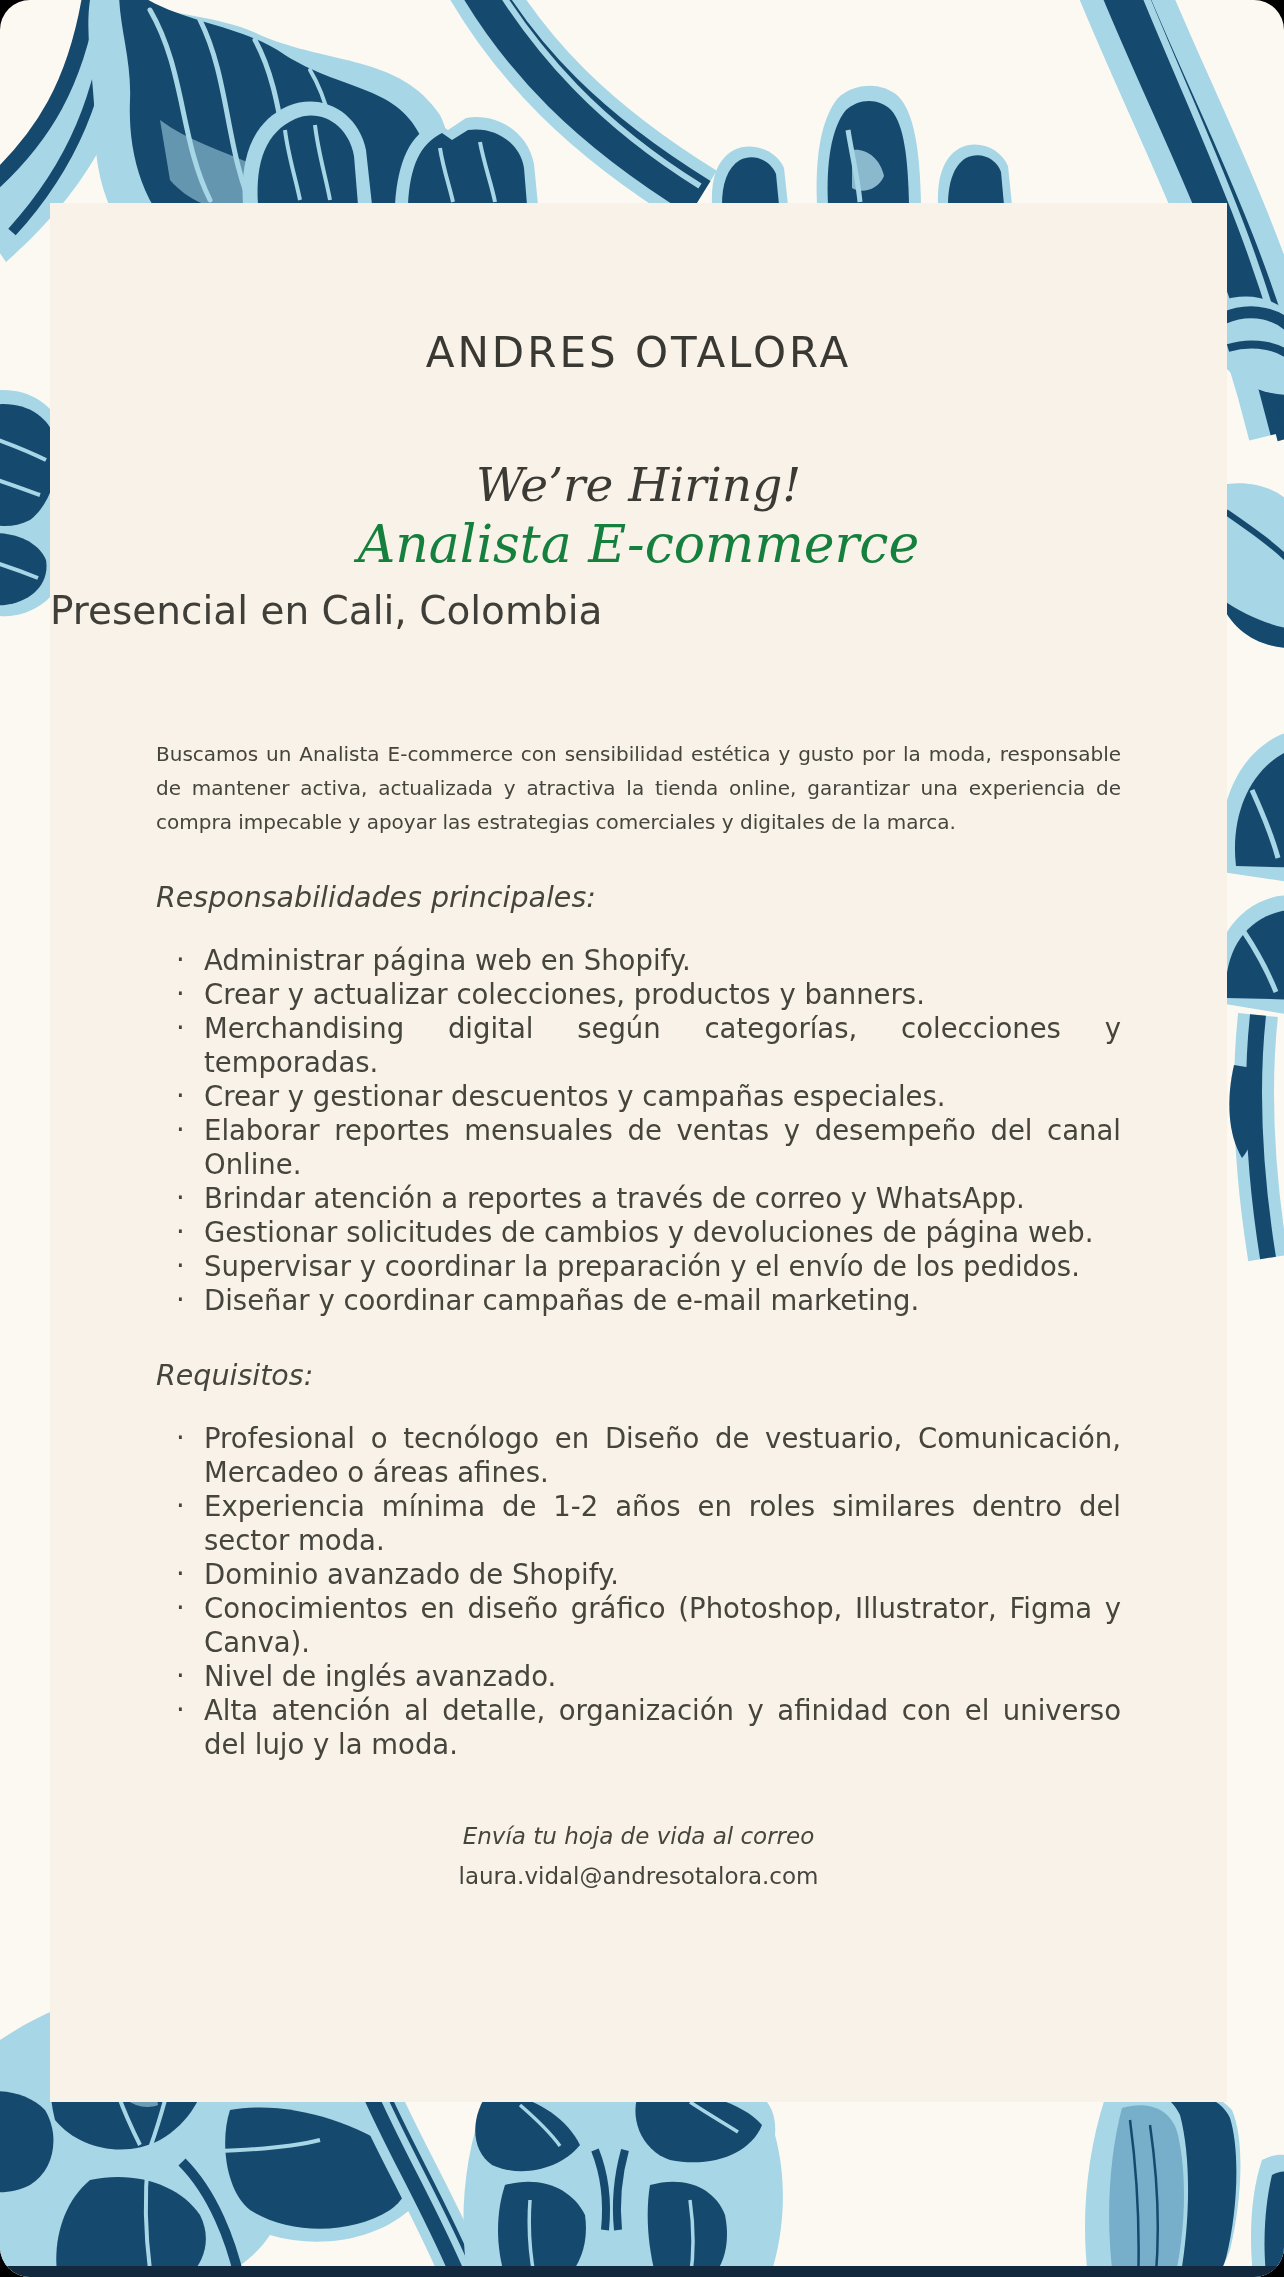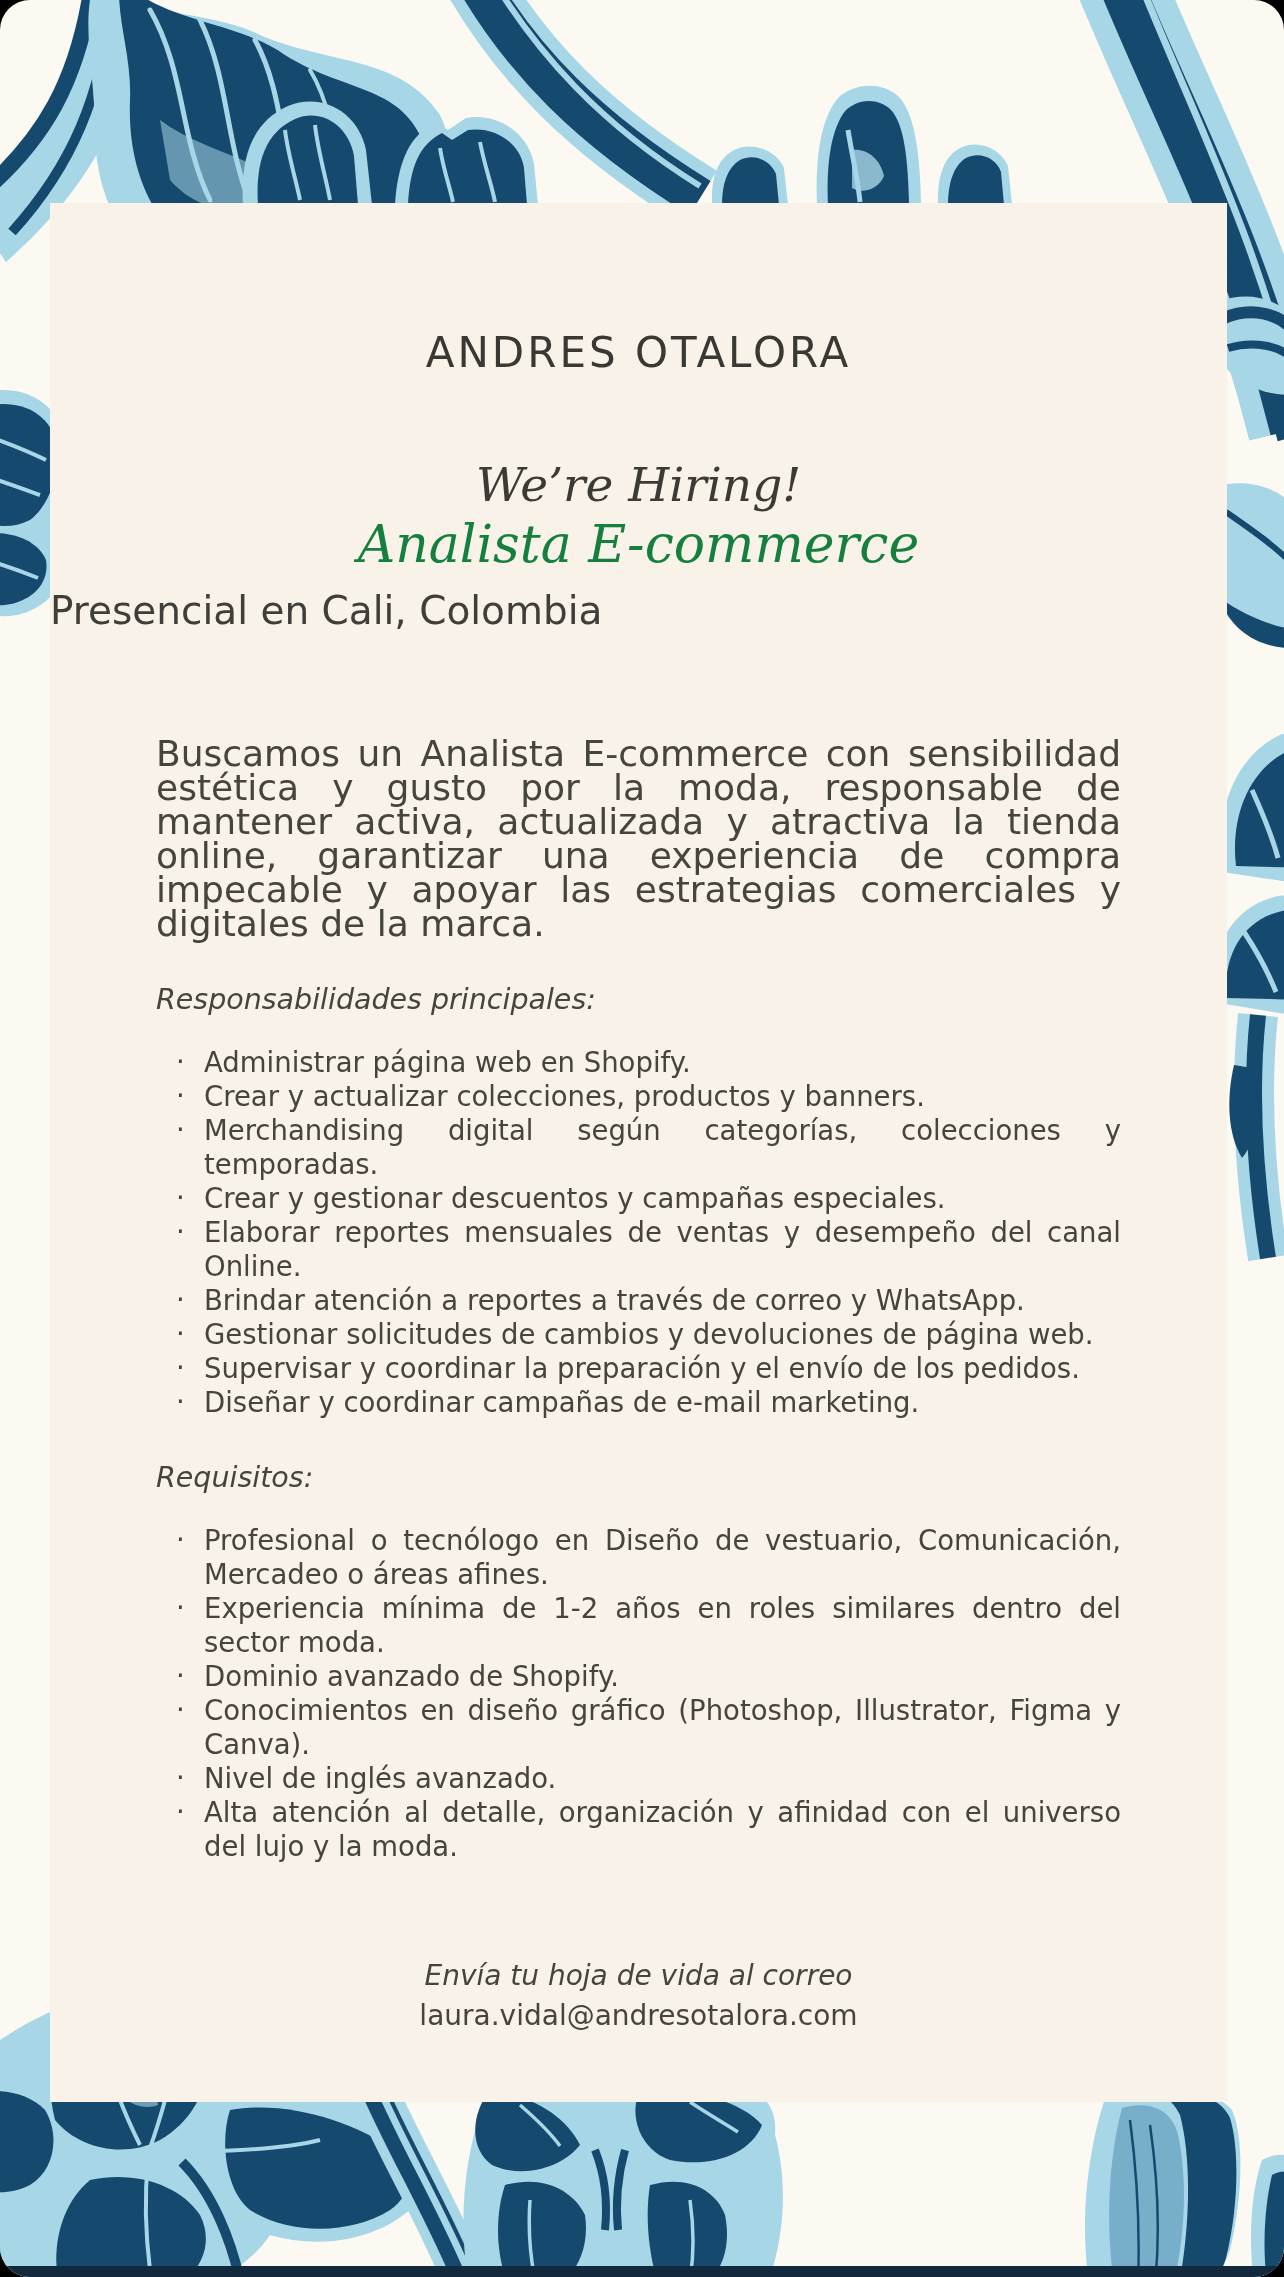--- a/index.html
+++ b/index.html
@@ -22,34 +22,34 @@
     font-family:"DejaVu Serif", serif; font-style:italic;
     font-size:47px; color:#3b3a34;
   }
   .role {
     margin:2px 0 14px; text-align:center;
     font-family:"DejaVu Serif", serif; font-style:italic;
     font-size:52px; color:#15803d;
   }
   .location { margin:14px 0 0; text-align:left; font-size:39px; color:#3f3e38; }
   .intro {
-    margin:104px 106px 0; color:#45443d; font-size:36px; line-height:34px;
+    margin:104px 106px 0; color:#45443d; font-size:20px; line-height:34px;
     text-align:justify;
   }
   .section-heading {
     margin:42px 106px 0; color:#45443d; font-style:italic; font-size:28.5px;
     line-height:34px; font-weight:400;
   }
   ul.bullets { list-style:none; margin:28px 106px 0; padding:0 0 0 14px; }
   ul.bullets li {
     position:relative; padding-left:34px; color:#45443d;
     font-size:27.5px; line-height:34px; text-align:justify;
   }
   ul.bullets li .dot { position:absolute; left:6px; top:-1px; }
-  .footer { margin:95px 0 0; text-align:center; color:#45443d; font-size:28px; line-height:35px; }
+  .footer { margin:58px 0 0; text-align:center; color:#45443d; font-size:23px; line-height:35px; }
   .footer .cta { font-style:italic; }
   .footer .email { margin-top:5px; }
 </style>
 </head>
 <body>
 
 <div class="screen">
 
   <svg class="floral" width="1284" height="2277" viewBox="0 0 1284 2277" aria-hidden="true">
 

